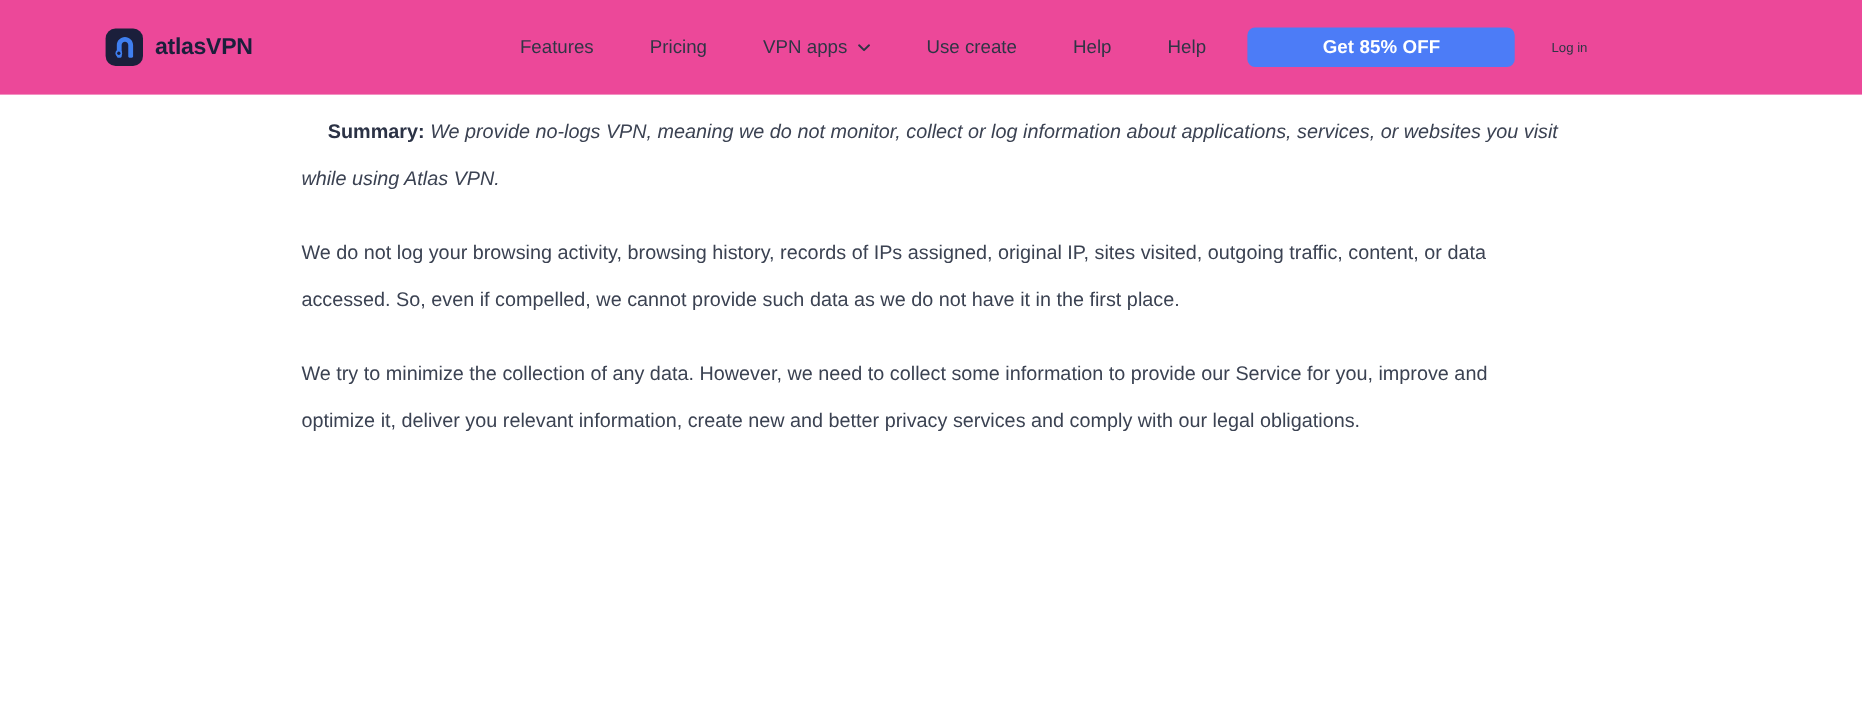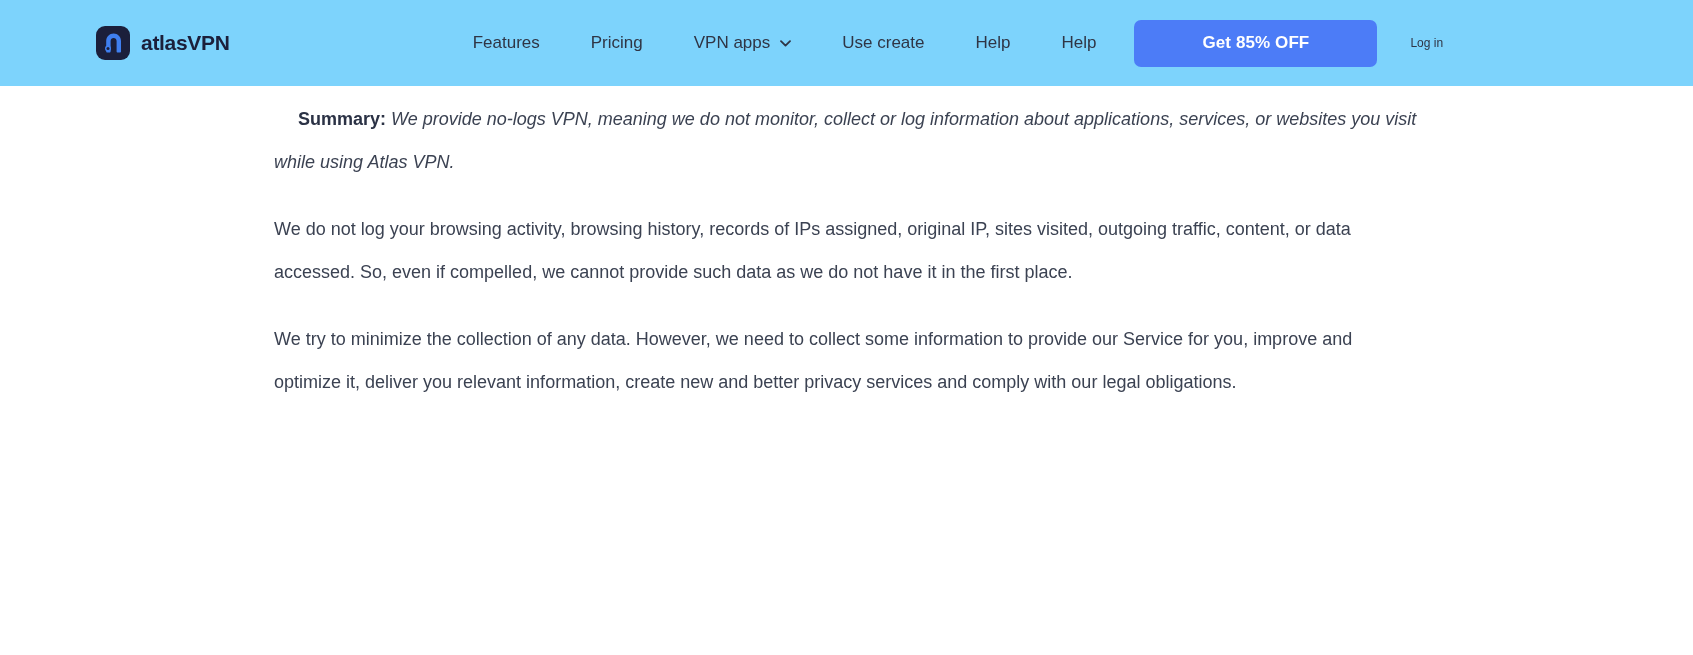--- a/index.html
+++ b/index.html
@@ -17,21 +17,21 @@
     color: #2b3245;
     -webkit-font-smoothing: antialiased;
   }
 
   
   .site-header {
     display: flex;
     align-items: center;
     height: 86px;
     padding: 0 0 0 0;
-    background: #7dd3fc;
+    background: #ec4899;
     position: relative;
   }
 
   .brand {
     display: flex;
     align-items: center;
     gap: 11px;
     margin-left: 96px;
     text-decoration: none;
     cursor: pointer;
@@ -84,21 +84,21 @@
 
   .header-actions {
     display: flex;
     align-items: center;
     margin-left: 38px;
   }
   .cta-button {
     display: inline-flex;
     align-items: center;
     justify-content: center;
-    height: 47px;
+    height: 36px;
     min-width: 243px;
     padding: 0 26px;
     border: none;
     border-radius: 7px;
     background: #4c7cf7;
     color: #ffffff;
     font-family: inherit;
     font-size: 17px;
     font-weight: 700;
     letter-spacing: 0.1px;

